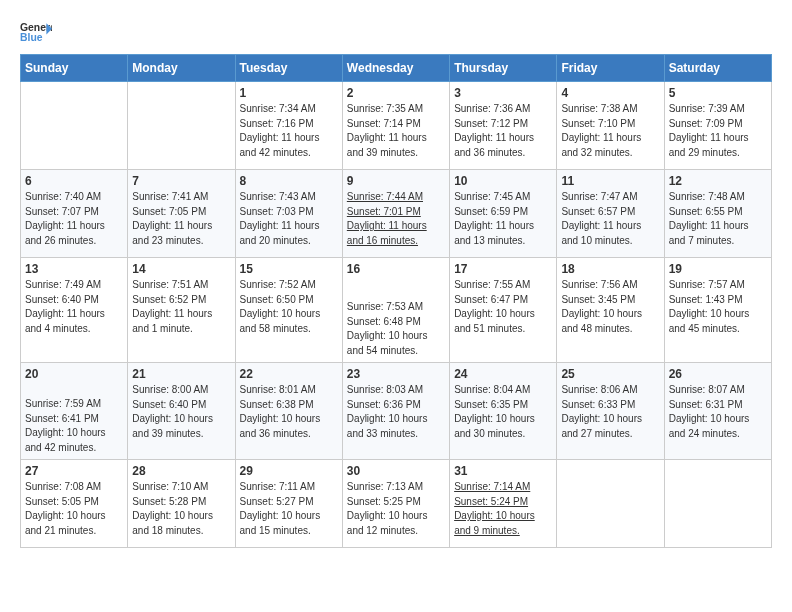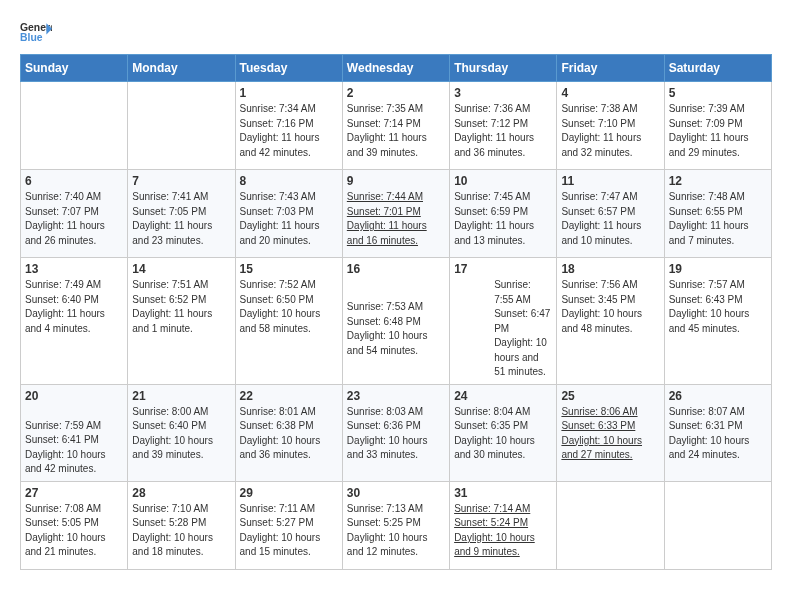--- a/index.html
+++ b/index.html
@@ -207,34 +207,34 @@
 Daylight: 10 hours and 58 minutes.</div>
         </td>
         <td>
           <div class="day-number">16</div>
           <div class="day-info" style="white-space: pre-line; margin-top: 24px;">Sunrise: 7:53 AM
 Sunset: 6:48 PM
 Daylight: 10 hours and 54 minutes.</div>
         </td>
         <td>
           <div class="day-number">17</div>
-          <div class="day-info" style="white-space: pre-line; margin-left: 40px;">Sunrise: 7:55 AM
+          <div class="day-info" style="white-space: pre-line;">Sunrise: 7:55 AM
 Sunset: 6:47 PM
 Daylight: 10 hours and 51 minutes.</div>
         </td>
         <td>
           <div class="day-number">18</div>
           <div class="day-info" style="white-space: pre-line;">Sunrise: 7:56 AM
 Sunset: 3:45 PM
 Daylight: 10 hours and 48 minutes.</div>
         </td>
         <td>
           <div class="day-number">19</div>
           <div class="day-info" style="white-space: pre-line;">Sunrise: 7:57 AM
-Sunset: 6:43 PM
+Sunset: 1:43 PM
 Daylight: 10 hours and 45 minutes.</div>
         </td>
       </tr>
       <tr>
         <td>
           <div class="day-number">20</div>
           <div class="day-info" style="white-space: pre-line; margin-top: 16px;">Sunrise: 7:59 AM
 Sunset: 6:41 PM
 Daylight: 10 hours and 42 minutes.</div>
         </td>
@@ -257,21 +257,21 @@
 Daylight: 10 hours and 33 minutes.</div>
         </td>
         <td>
           <div class="day-number">24</div>
           <div class="day-info" style="white-space: pre-line;">Sunrise: 8:04 AM
 Sunset: 6:35 PM
 Daylight: 10 hours and 30 minutes.</div>
         </td>
         <td>
           <div class="day-number">25</div>
-          <div class="day-info" style="white-space: pre-line; text-decoration: underline;">Sunrise: 8:06 AM
+          <div class="day-info" style="white-space: pre-line;">Sunrise: 8:06 AM
 Sunset: 6:33 PM
 Daylight: 10 hours and 27 minutes.</div>
         </td>
         <td>
           <div class="day-number">26</div>
           <div class="day-info" style="white-space: pre-line;">Sunrise: 8:07 AM
 Sunset: 6:31 PM
 Daylight: 10 hours and 24 minutes.</div>
         </td>
       </tr>

